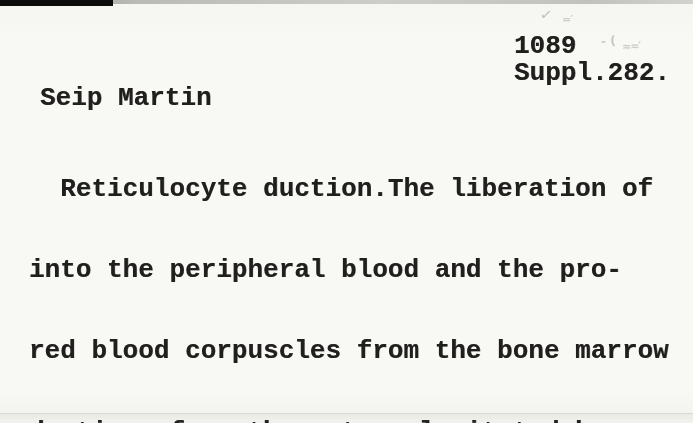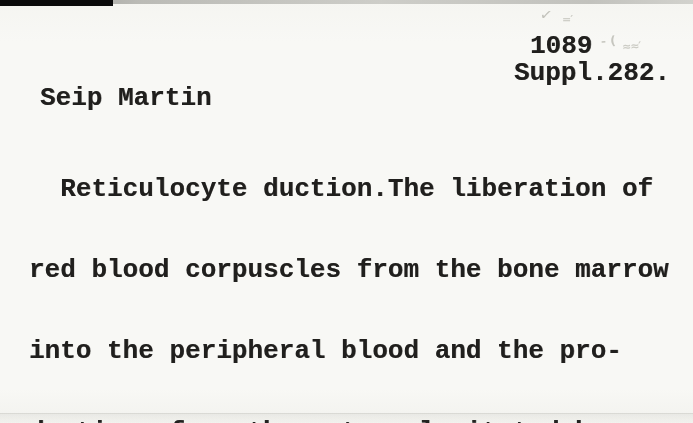--- a/index.html
+++ b/index.html
@@ -44,21 +44,21 @@
   }
   
   .tw {
     position: absolute;
     font-size: 26px;
     line-height: 27px;
     letter-spacing: 0;
     white-space: pre;
     text-shadow: 0.4px 0.4px 0.6px rgba(25,24,22,0.55);
   }
-  #call-number   { top: 33px;  left: 530px; }
+  #call-number   { top: 33px;  left: 514px; }
   #supplement    { top: 60px;  left: 514px; }
   #author        { top: 85px;  left: 40px;  }
   #body-block    { top: 122px; left: 29px;  }
   #body-block .line { height: 27px; }
   
   .artifact {
     position: absolute;
     font-family: "DejaVu Sans", sans-serif;
     color: #c9c9c2;
     text-shadow: none;
@@ -81,22 +81,22 @@
   <span class="artifact" id="artifact-smudge1">=′</span>
   <span class="artifact" id="artifact-smudge2">- (</span>
   <span class="artifact" id="artifact-smudge3">≈≈′</span>
 
   <div class="tw" id="call-number">1089</div>
   <div class="tw" id="supplement">Suppl.282.</div>
   <div class="tw" id="author">Seip Martin</div>
 
   <div class="tw" id="body-block">
     <div class="line">  Reticulocyte duction.The liberation of</div>
+    <div class="line">into the peripheral blood and the pro-</div>
     <div class="line">red blood corpuscles from the bone marrow</div>
-    <div class="line">into the peripheral blood and the pro-</div>
     <div class="line">duction of erythrocytes elucitated by re-</div>
     
     
     
     
   </div>
 
   <div class="bottom-edge"></div>
 </div>
 

